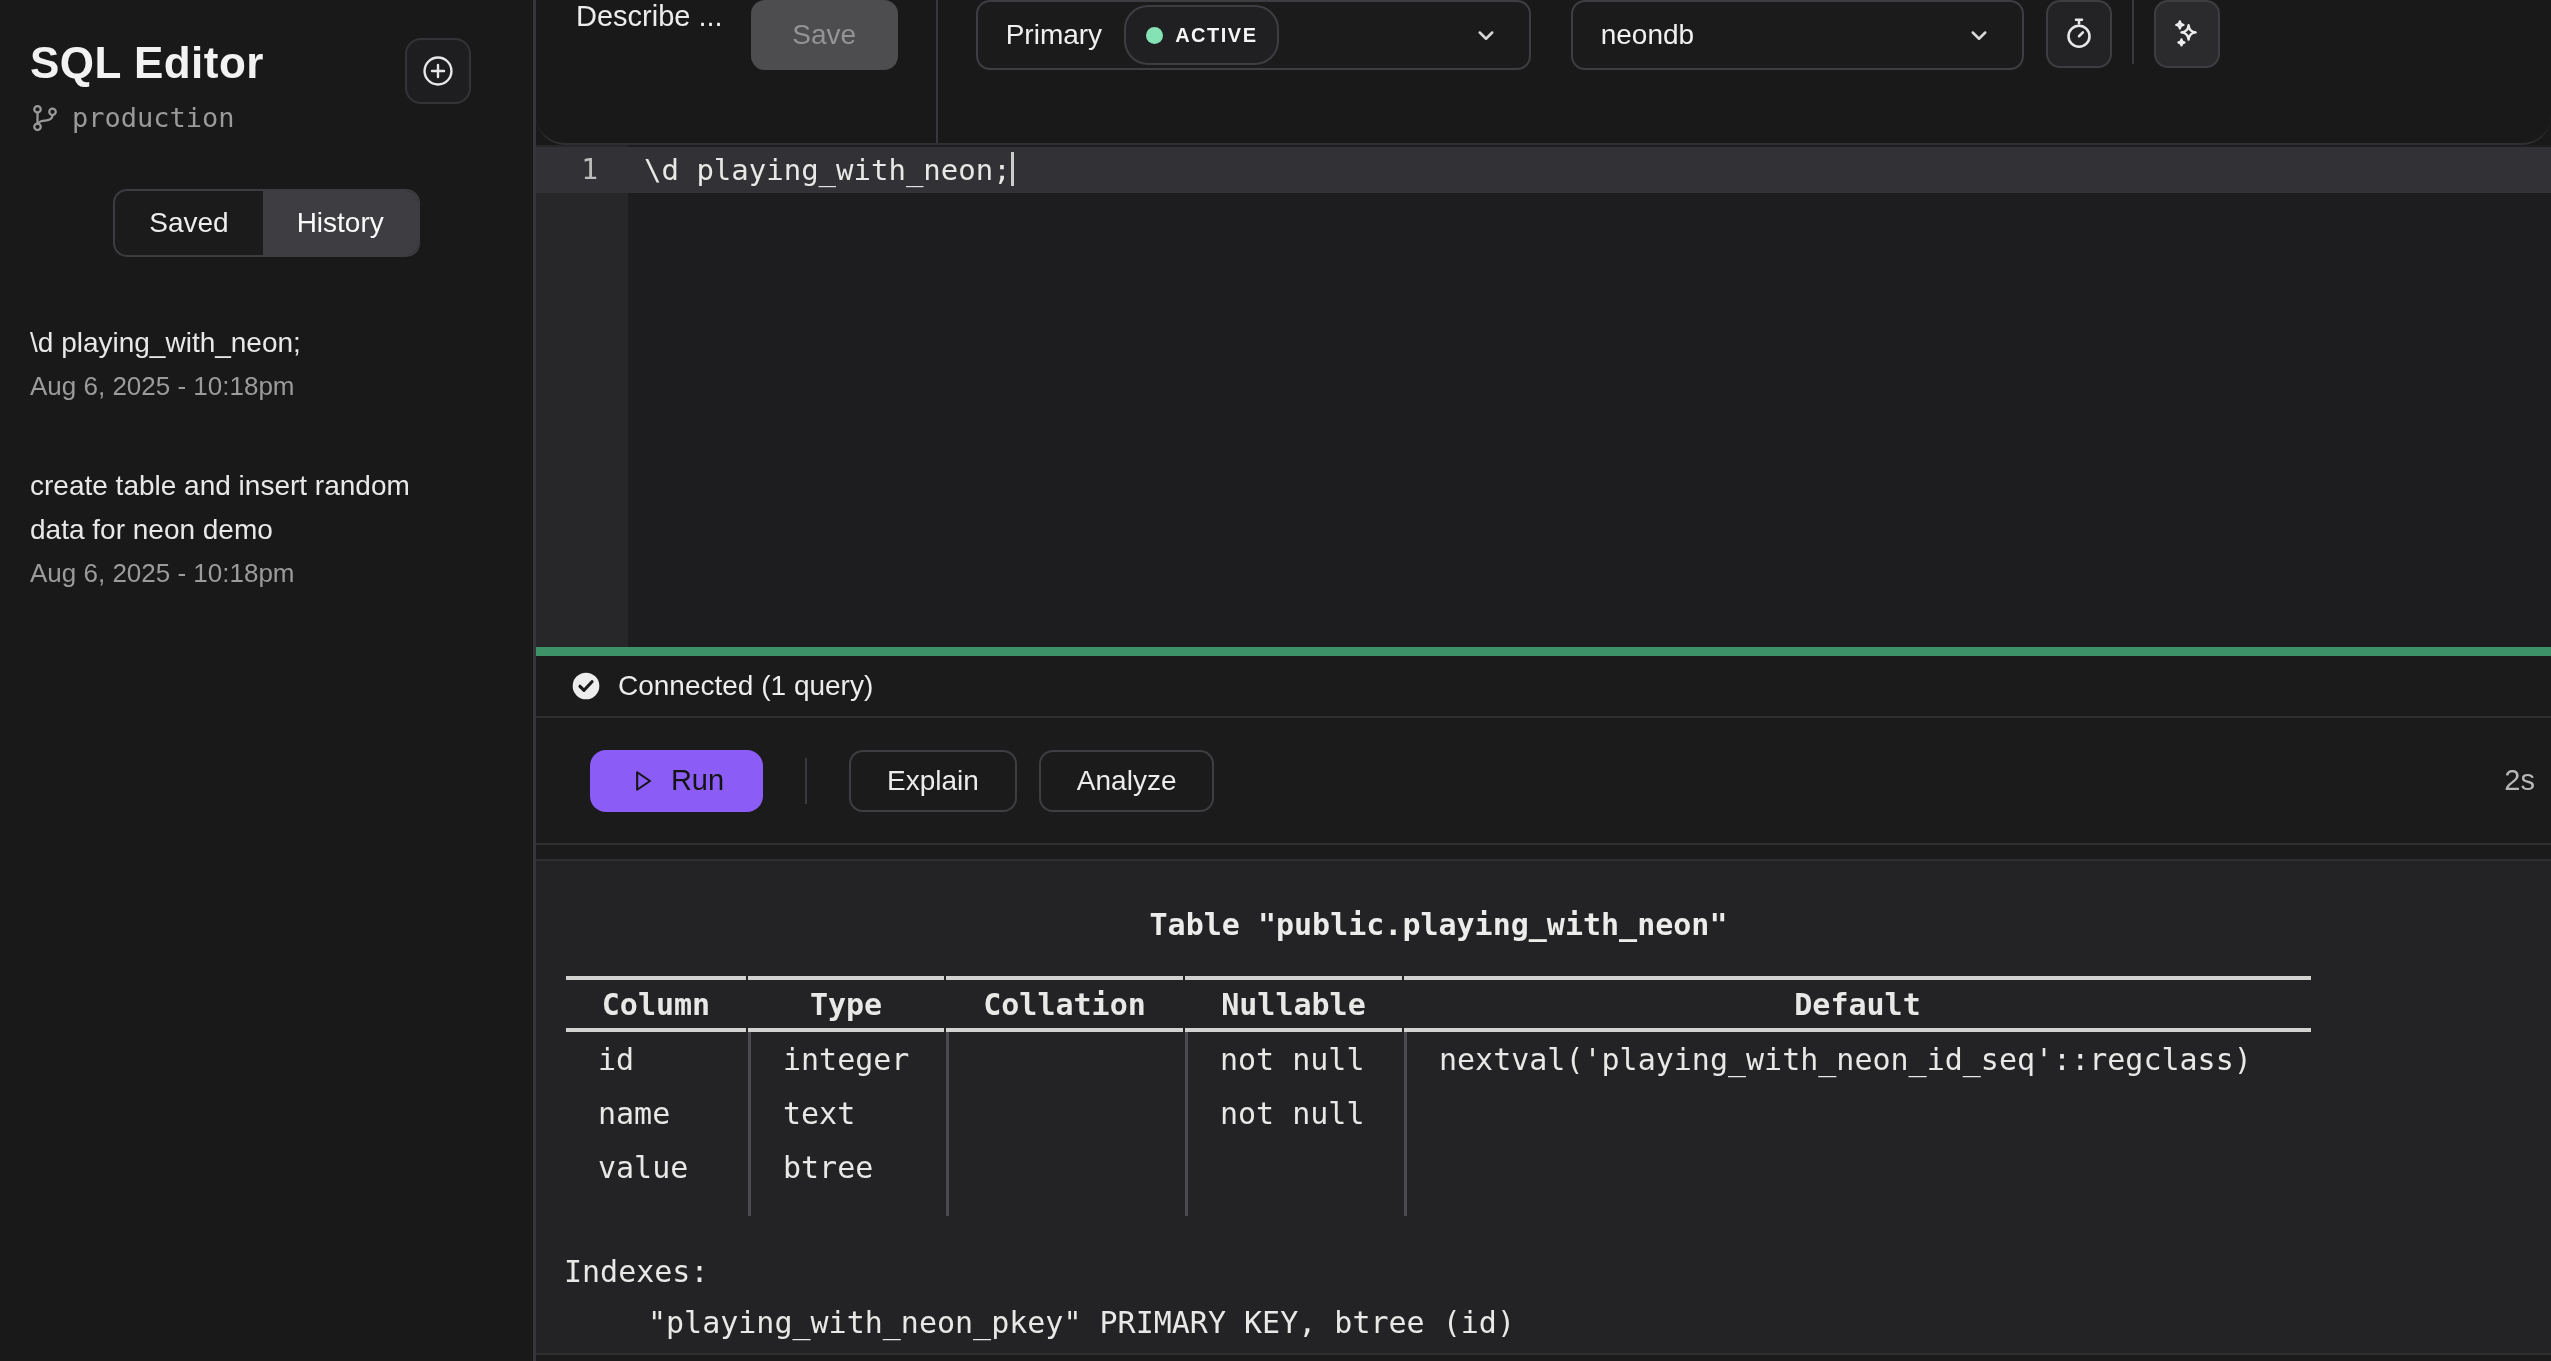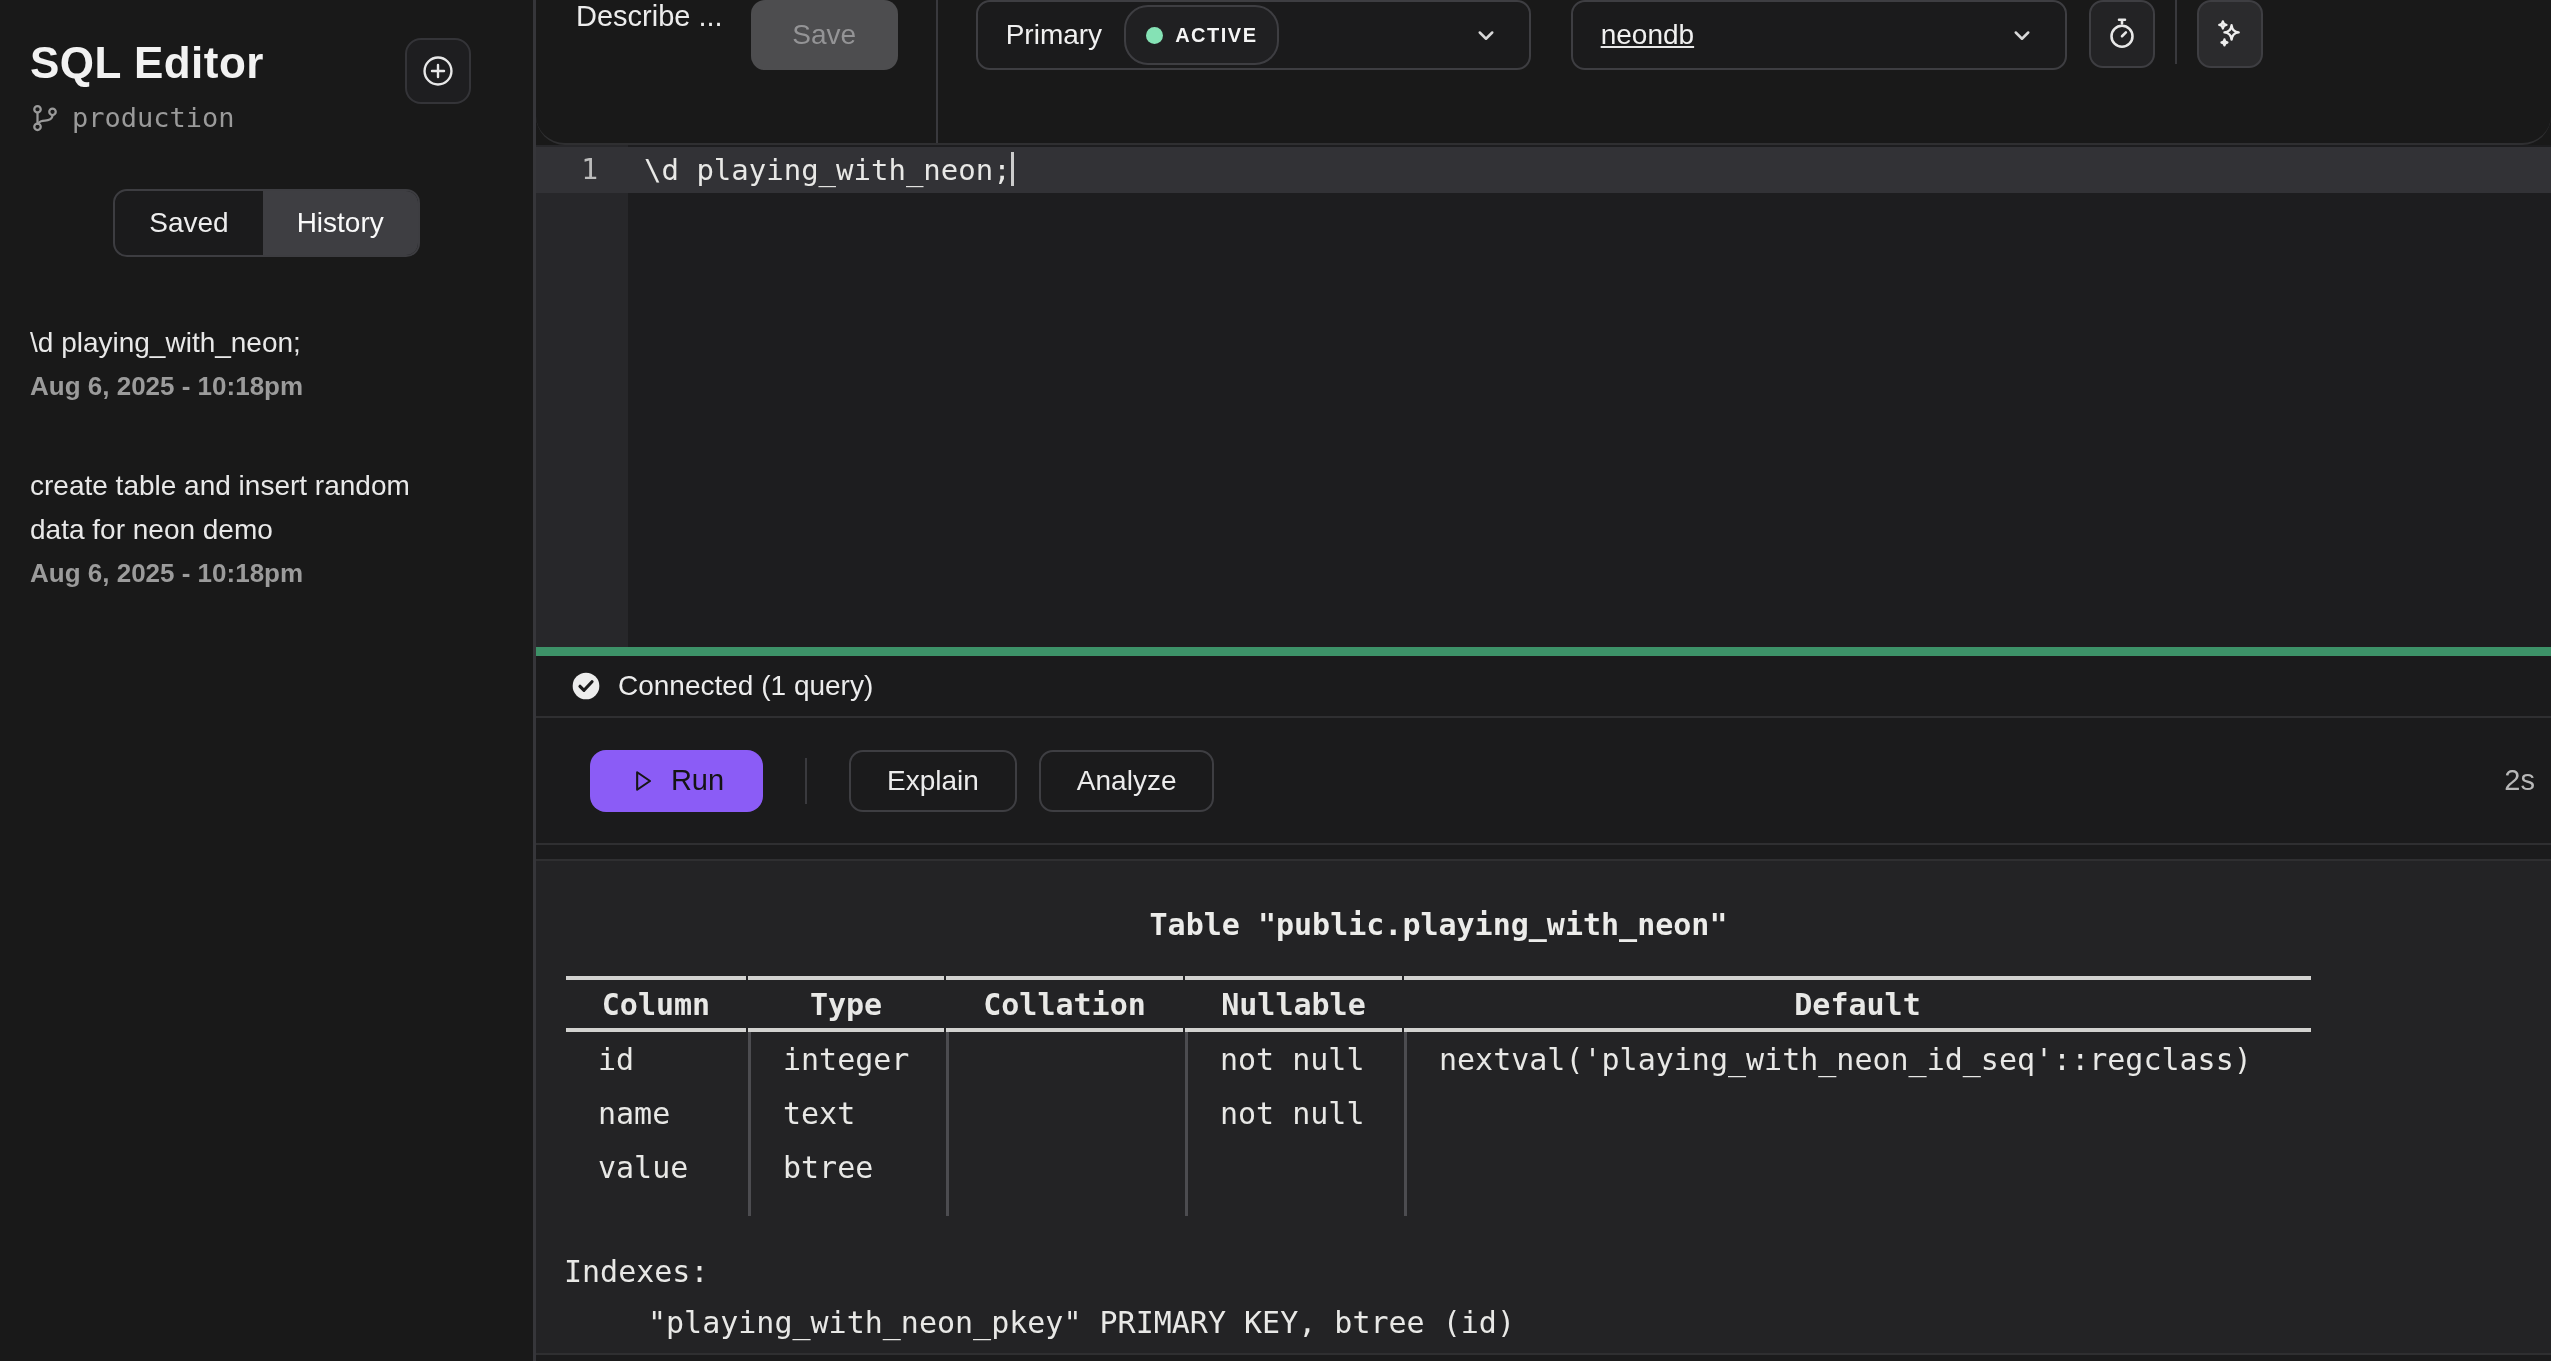--- a/index.html
+++ b/index.html
@@ -41,21 +41,21 @@
     font-size:28px; padding:0 34px; color:#ededed; cursor:pointer; white-space:nowrap;
   }
   .segment.selected { background:#3e3e42; color:#fafafa; }
 
   .history-list { margin-top:64px; display:flex; flex-direction:column; }
   .history-item { cursor:pointer; margin-bottom:62px; }
   .history-item-title {
     font-size:28px; line-height:44px; color:#e8e8e8; max-width:440px;
     word-wrap:break-word;
   }
-  .history-item-ts { margin-top:6px; font-size:26px; color:#9b9b9b;font-weight:bold; }
+  .history-item-ts { margin-top:6px; font-size:26px; color:#9b9b9b; }
 
   
   .main {
     flex:1; height:100%;
     border-left:3px solid #36363a;
     display:flex; flex-direction:column;
     background:#191919; min-width:0;
   }
 
   
@@ -76,21 +76,21 @@
   }
   .header-divider { width:2px; align-self:stretch; background:#39393d; margin-left:38px; }
   .selector {
     margin-left:38px; height:70px;
     border:2px solid #3e3e42; border-radius:14px;
     background:#1b1b1c;
     display:flex; align-items:center;
     padding:0 28px; cursor:pointer;
   }
   .selector-branch { width:555px; }
-  .selector-db { width:496px; margin-left:40px;text-decoration:underline; }
+  .selector-db { width:453px; margin-left:40px; }
   .selector-label { font-size:28px; color:#f0f0f0; }
   .active-badge {
     margin-left:22px; height:60px; border:2px solid #3e3e42; border-radius:24px;
     background:#202022;
     display:flex; align-items:center; gap:12px; padding:0 20px;
   }
   .active-dot { width:17px; height:17px; border-radius:50%; background:#85e2b5; }
   .active-text { font-size:20px; font-weight:700; letter-spacing:1.5px; color:#f5f5f5; }
   .selector-spacer { flex:1; }
   .icon-btn {

